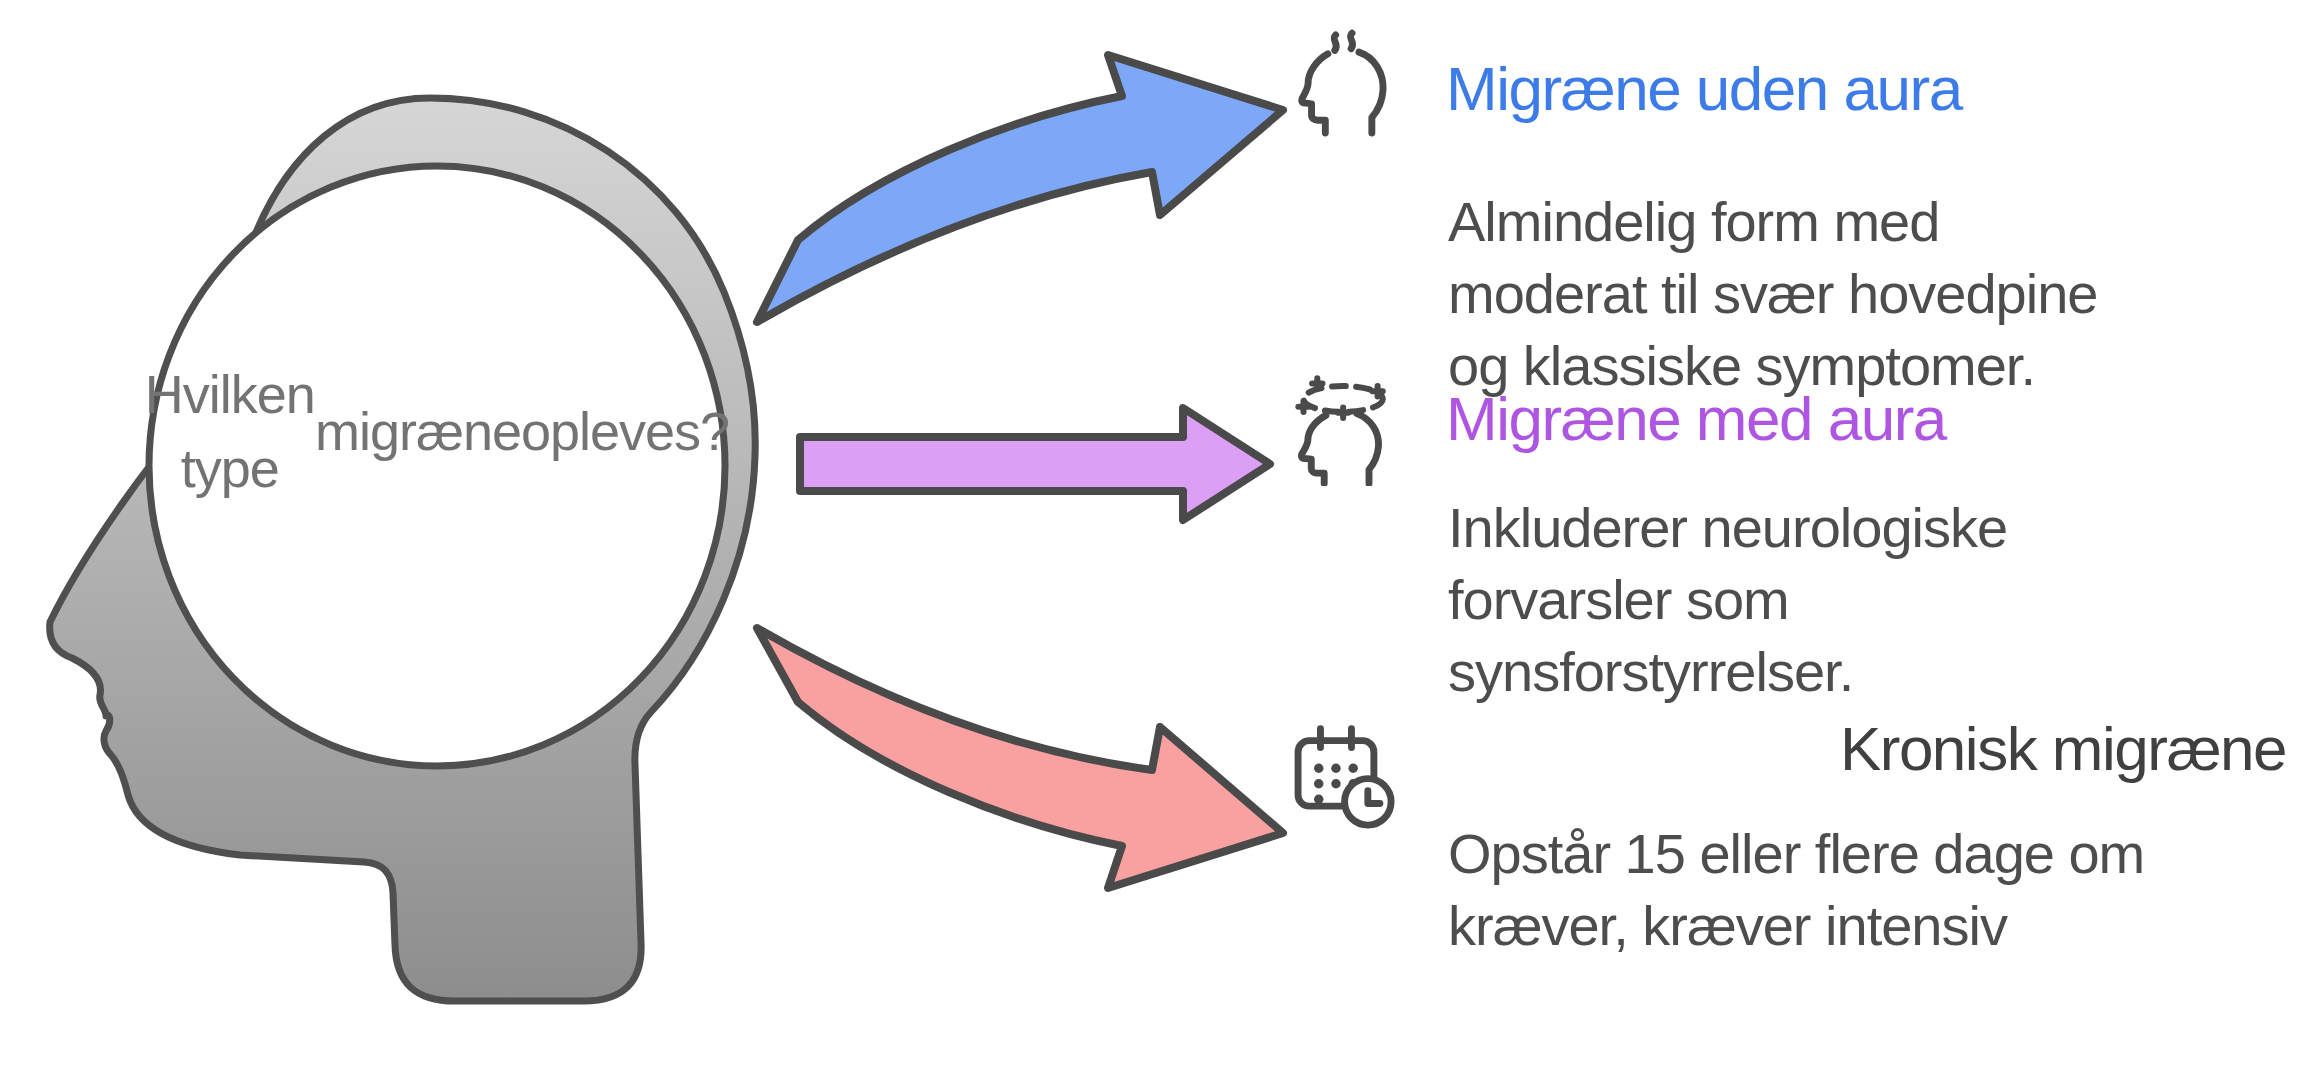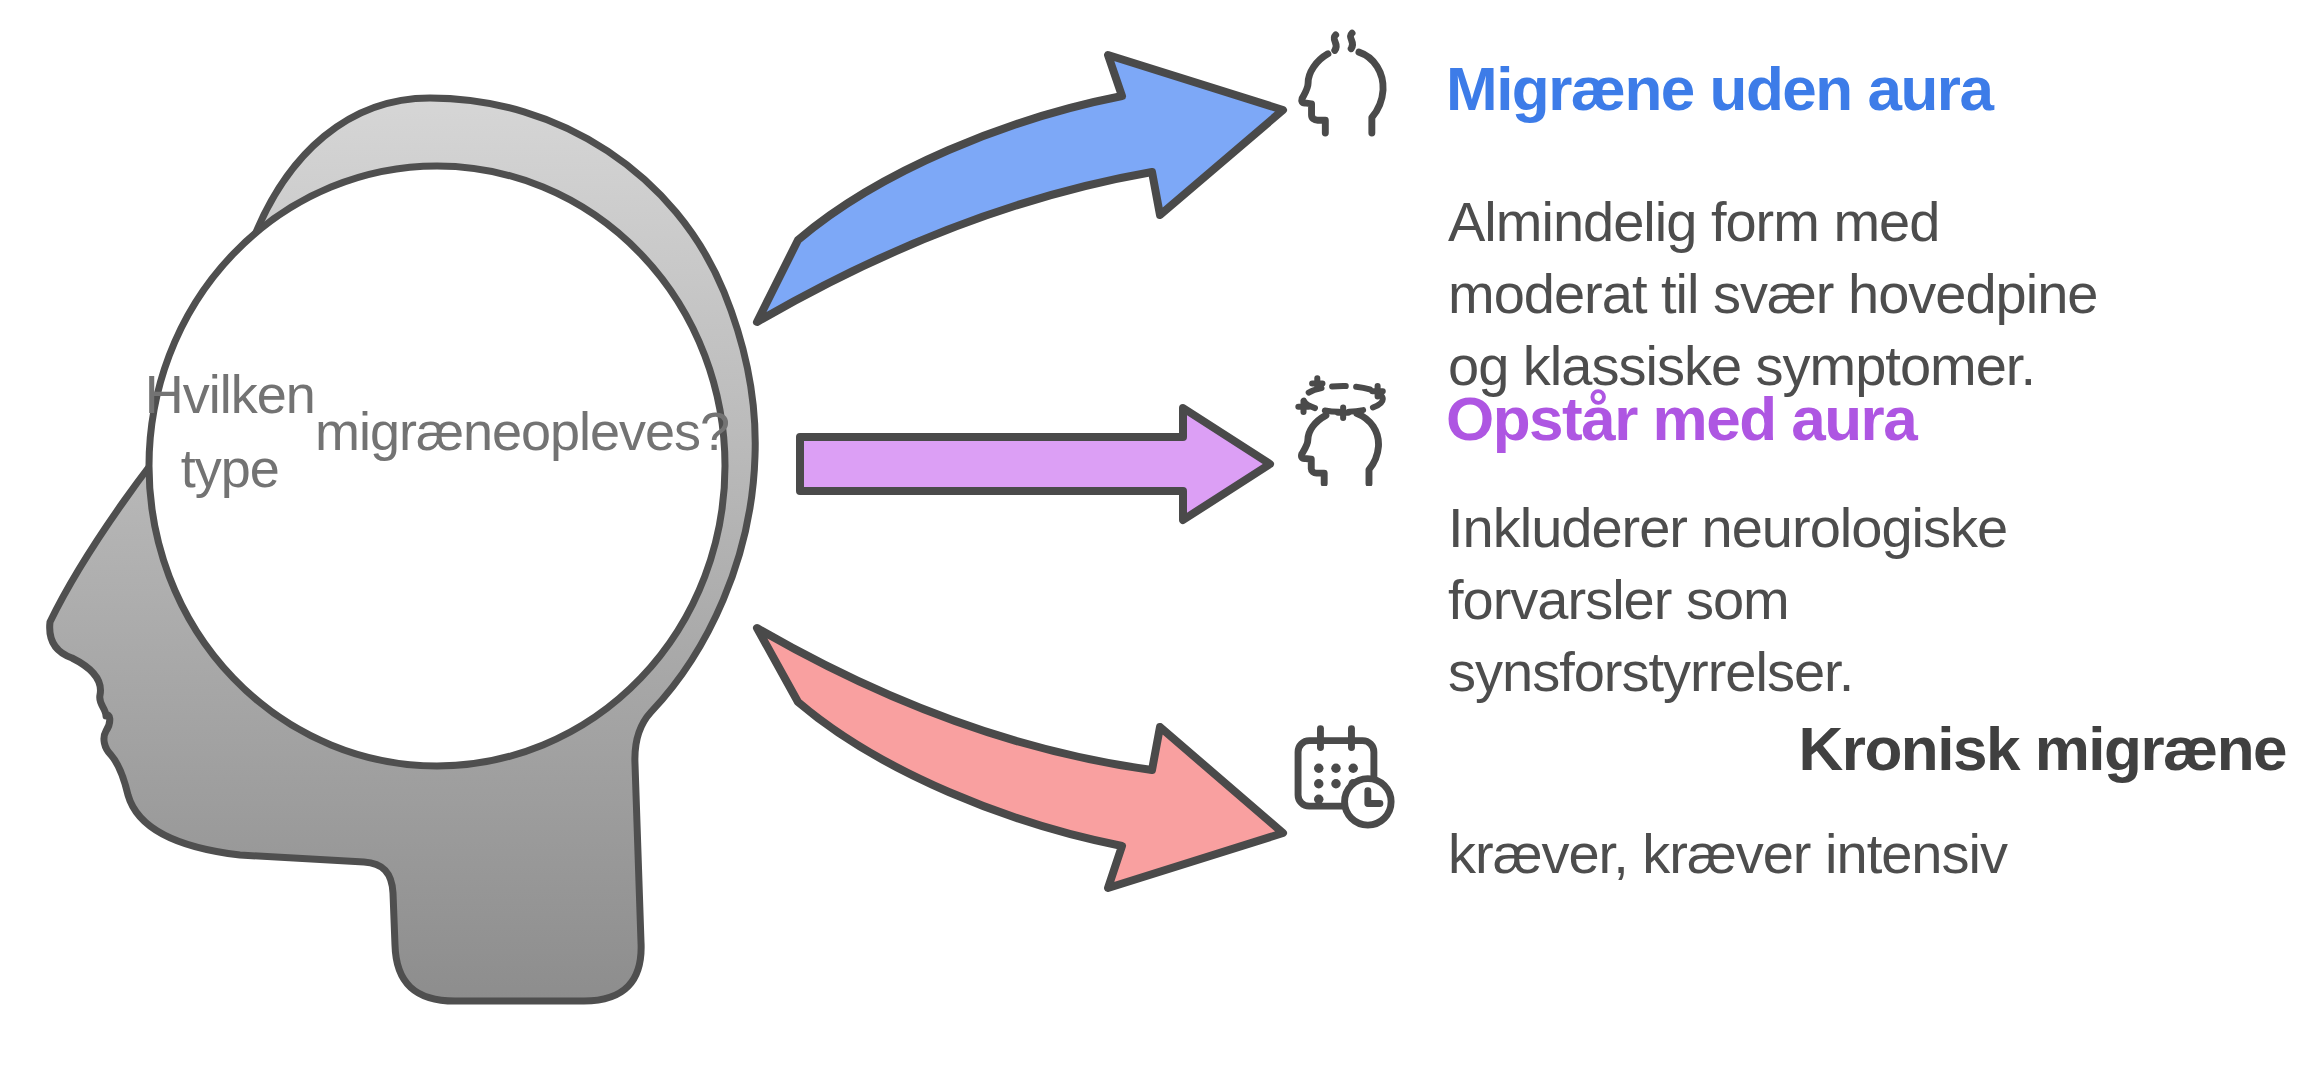--- a/index.html
+++ b/index.html
@@ -41,21 +41,21 @@
     position: absolute;
     width: 112px;
     height: 112px;
   }
   .icon svg { width: 100%; height: 100%; }
   .sec-title {
     position: absolute;
     left: 1446px;
     width: 840px;
     font-size: 62px;
-    font-weight: 700;
+    font-weight: 400;
     letter-spacing: -1.5px;
     line-height: 74px;
     white-space: nowrap;
   }
   .sec-body {
     position: absolute;
     left: 1448px;
     width: 845px;
     color: #4d4d4d;
   }
@@ -177,25 +177,26 @@
     </svg>
   </div>
 
   <div class="sec-title" style="top: 52px; color: rgb(61, 124, 232);">Migræne uden aura</div>
   <div class="sec-body" style="top:166px;margin-top:20px;">
     <div class="bline">Almindelig form med</div>
     <div class="bline">moderat til svær hovedpine</div>
     <div class="bline">og klassiske symptomer.</div>
   </div>
 
-  <div class="sec-title" style="top: 382px; color: rgb(174, 86, 226);">Opstår med aura</div>
+  <div class="sec-title" style="top: 382px; color: rgb(174, 86, 226);">Migræne med aura</div>
   <div class="sec-body" style="top:492px;">
     <div class="bline">Inkluderer neurologiske</div>
     <div class="bline">forvarsler som</div>
     <div class="bline">synsforstyrrelser.</div>
   </div>
 
   <div class="sec-title" style="top: 712px; color: #404040; text-align: right;">Kronisk migræne</div>
   <div class="sec-body" style="top:818px;">
+    <div class="bline">Opstår 15 eller flere dage om</div>
     <div class="bline">kræver, kræver intensiv</div>
   </div>
 
 </div>
 
 </body></html>

